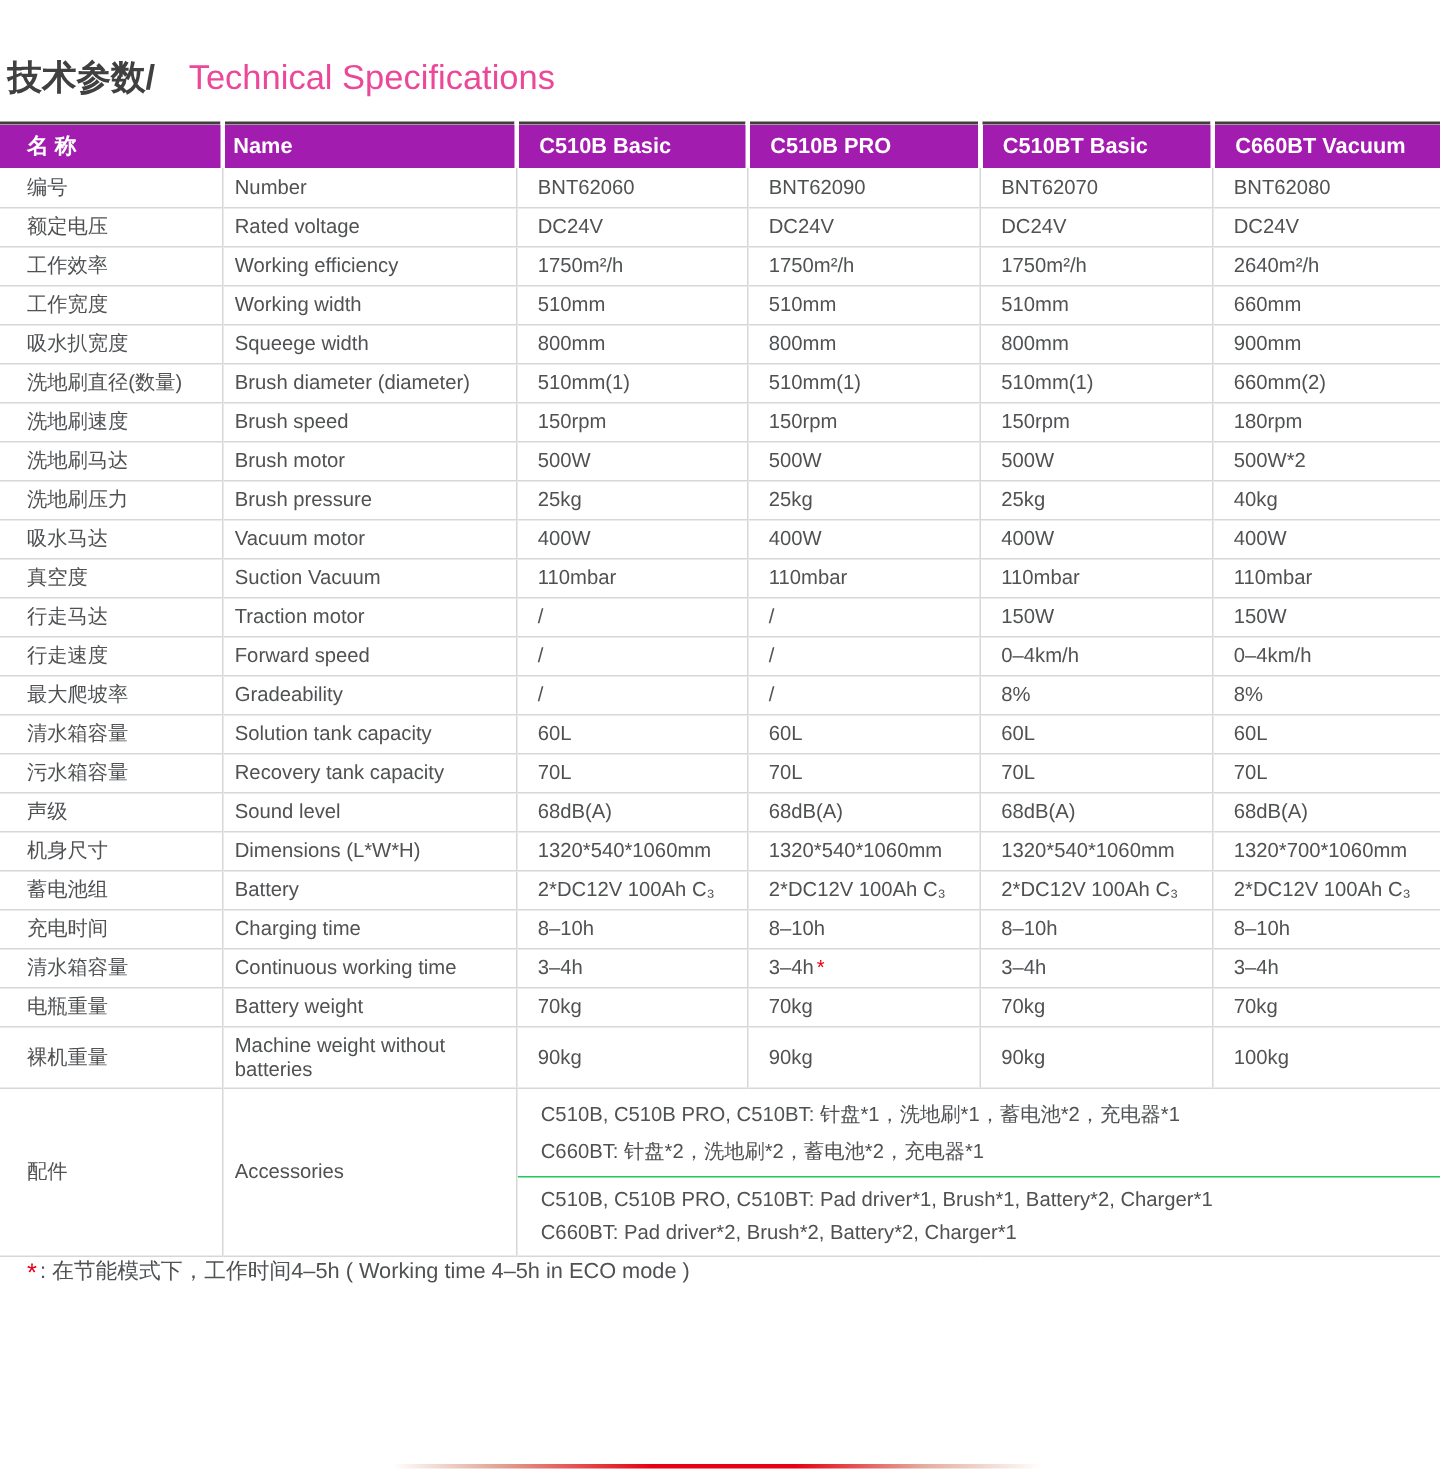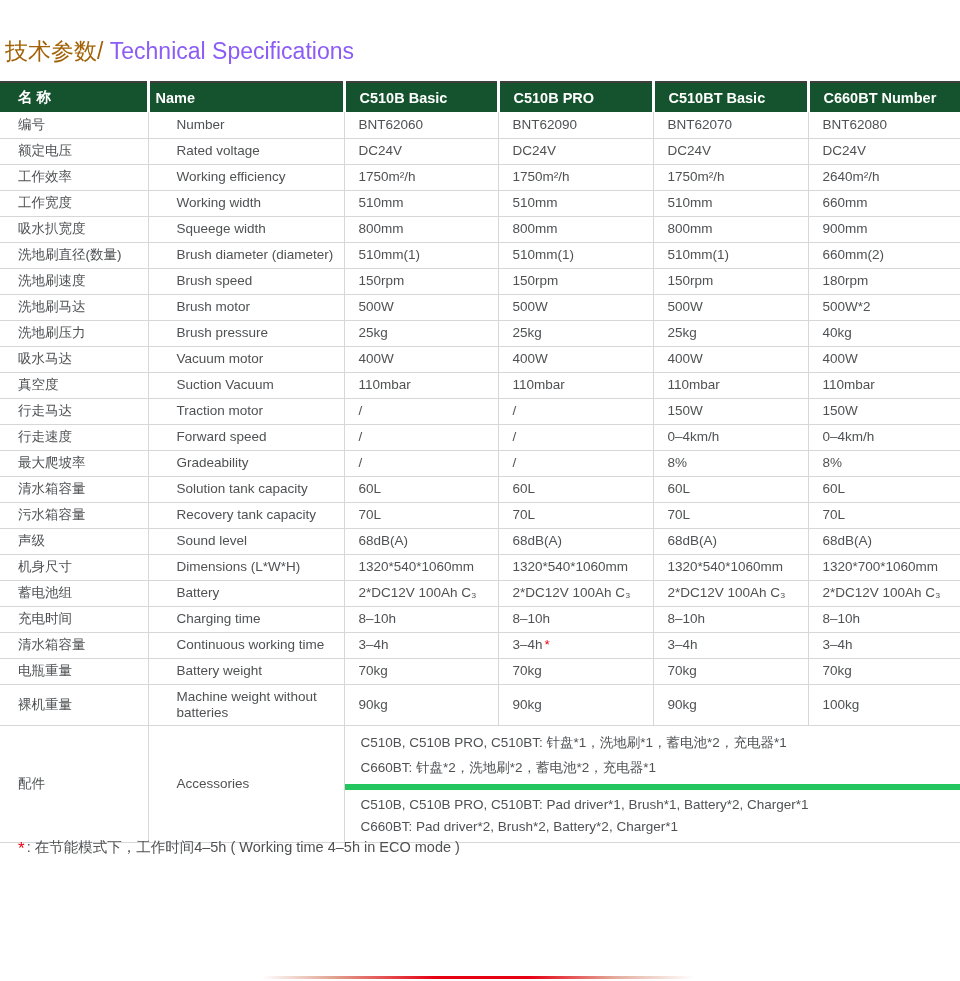--- a/index.html
+++ b/index.html
@@ -3,54 +3,54 @@
 <meta charset="utf-8">
 <style>
   * { box-sizing: border-box; margin: 0; padding: 0; }
   html, body { background: #ffffff; }
   body {
     width: 960px; height: 981px; position: relative;
     font-family: "Liberation Sans", "DejaVu Sans", sans-serif;
     color: #4f5153; overflow: hidden;
   }
   .title { position: absolute; top: 36px; left: 5px; white-space: nowrap; }
-  .title-zh { font-size: 23px; font-weight: normal; color: #a16207; }
-  .title-en { font-size: 23px; font-weight: normal; color: #8b5cf6; }
+  .title-zh { font-size: 23px; font-weight: bold; color: #404040; }
+  .title-en { font-size: 23px; font-weight: normal; color: #ec4899; margin-left: 16px; }
 
   table.spec {
     position: absolute; top: 81px; left: 0; width: 960px;
     border-collapse: collapse; table-layout: fixed;
     font-size: 13.5px; color: #4f5153;
   }
   col.c1 { width: 148px; } col.c2 { width: 196px; }
   col.c3 { width: 154px; } col.c4 { width: 155px; }
   col.c5 { width: 155px; } col.c6 { width: 152px; }
 
   thead th {
-    background: #14532d; color: #ffffff; font-weight: bold; font-size: 14.5px;
+    background: #a21caf; color: #ffffff; font-weight: bold; font-size: 14.5px;
     height: 30px; text-align: left; padding: 0 0 0 14px;
     border-top: 2px solid #413f3c; border-left: 3px solid #ffffff;
     white-space: nowrap; overflow: hidden;
   }
   thead th:first-child { border-left: none; padding-left: 18px; }
   thead th:nth-child(2) { padding-left: 6px; }
 
   tbody td {
     height: 26px; padding: 4px 4px 4px 14px; line-height: 16px;
     border-bottom: 1px solid #d7d7d7; vertical-align: middle;
     overflow: hidden;
   }
   tbody td + td { border-left: 1px solid #d7d7d7; }
   tbody td:first-child { padding-left: 18px; }
-  tbody td:nth-child(2) { padding-left: 28px; }
+  tbody td:nth-child(2) { padding-left: 8px; }
   .star { color: #e60012; margin-left: 2px; }
 
   td.acc-cell { padding: 0; vertical-align: top; }
   .acc-block { min-height: 50px; display: flex; flex-direction: column; justify-content: center; padding: 4px 6px 4px 16px; }
-  .acc-block.zh { border-bottom: 6px solid #22c55e; justify-content: space-between; }
+  .acc-block.zh { border-bottom: 1px solid #22c55e; justify-content: space-between; }
   .acc-line { line-height: 25px; white-space: nowrap; }
   .acc-block.en .acc-line { line-height: 22px; }
 
   .footnote {
     position: absolute; top: 838px; left: 18px;
     font-size: 14.5px; color: #4f5153; white-space: nowrap;
   }
   .footnote .marker { color: #e60012; font-size: 17px; vertical-align: -2px; margin-right: 2px; }
 
   .bottom-accent {
@@ -77,21 +77,21 @@
       <col class="c5">
       <col class="c6">
   </colgroup>
   <thead>
     <tr>
         <th>名 称</th>
         <th>Name</th>
         <th>C510B Basic</th>
         <th>C510B PRO</th>
         <th>C510BT Basic</th>
-        <th>C660BT Number</th>
+        <th>C660BT Vacuum</th>
       </tr>
   </thead>
   <tbody>
       <tr>
         <td>编号</td>
         <td>Number</td>
         <td>BNT62060</td>
         <td>BNT62090</td>
         <td>BNT62070</td>
         <td>BNT62080</td>

